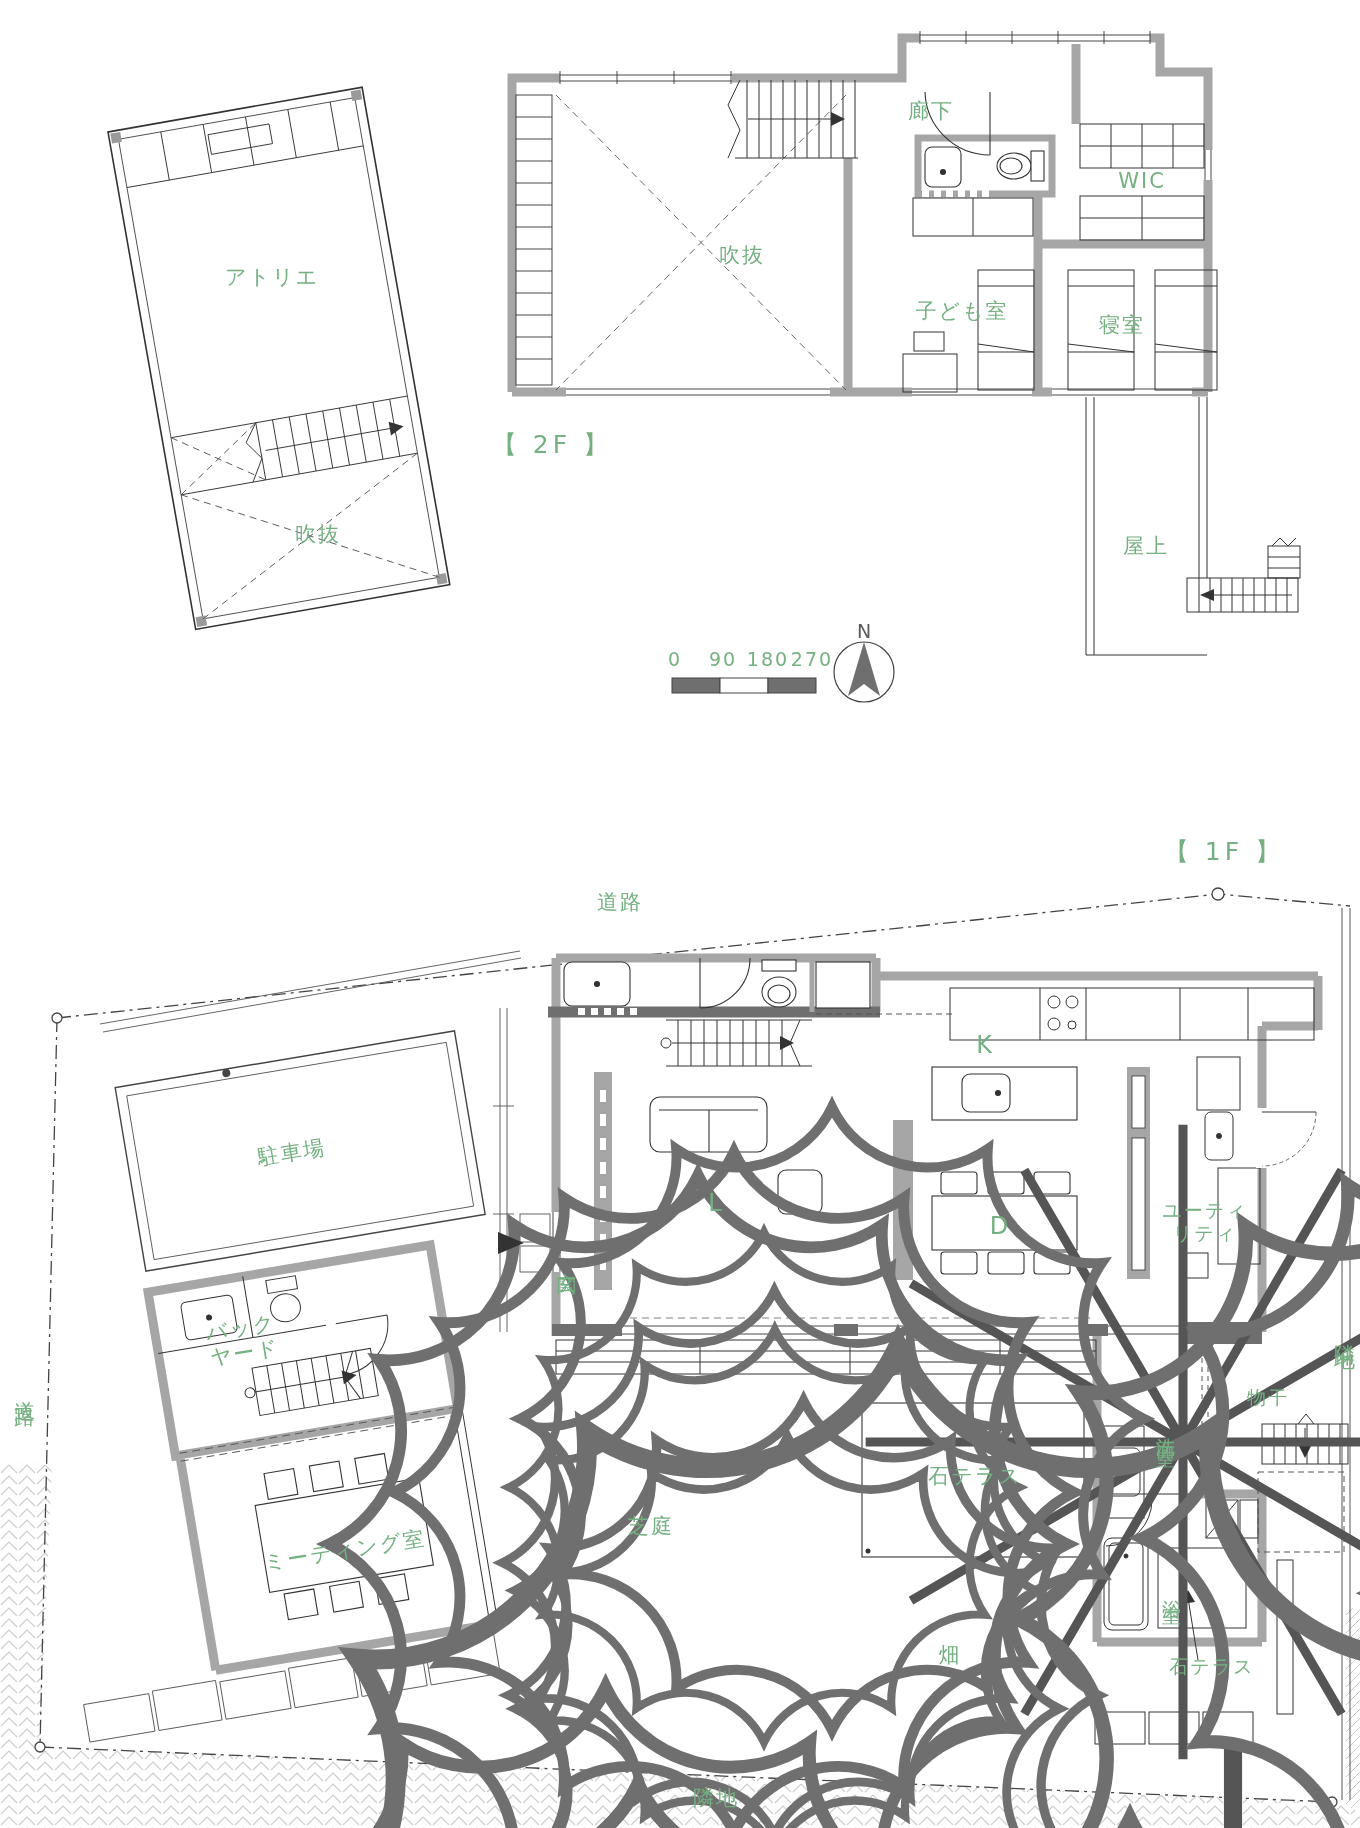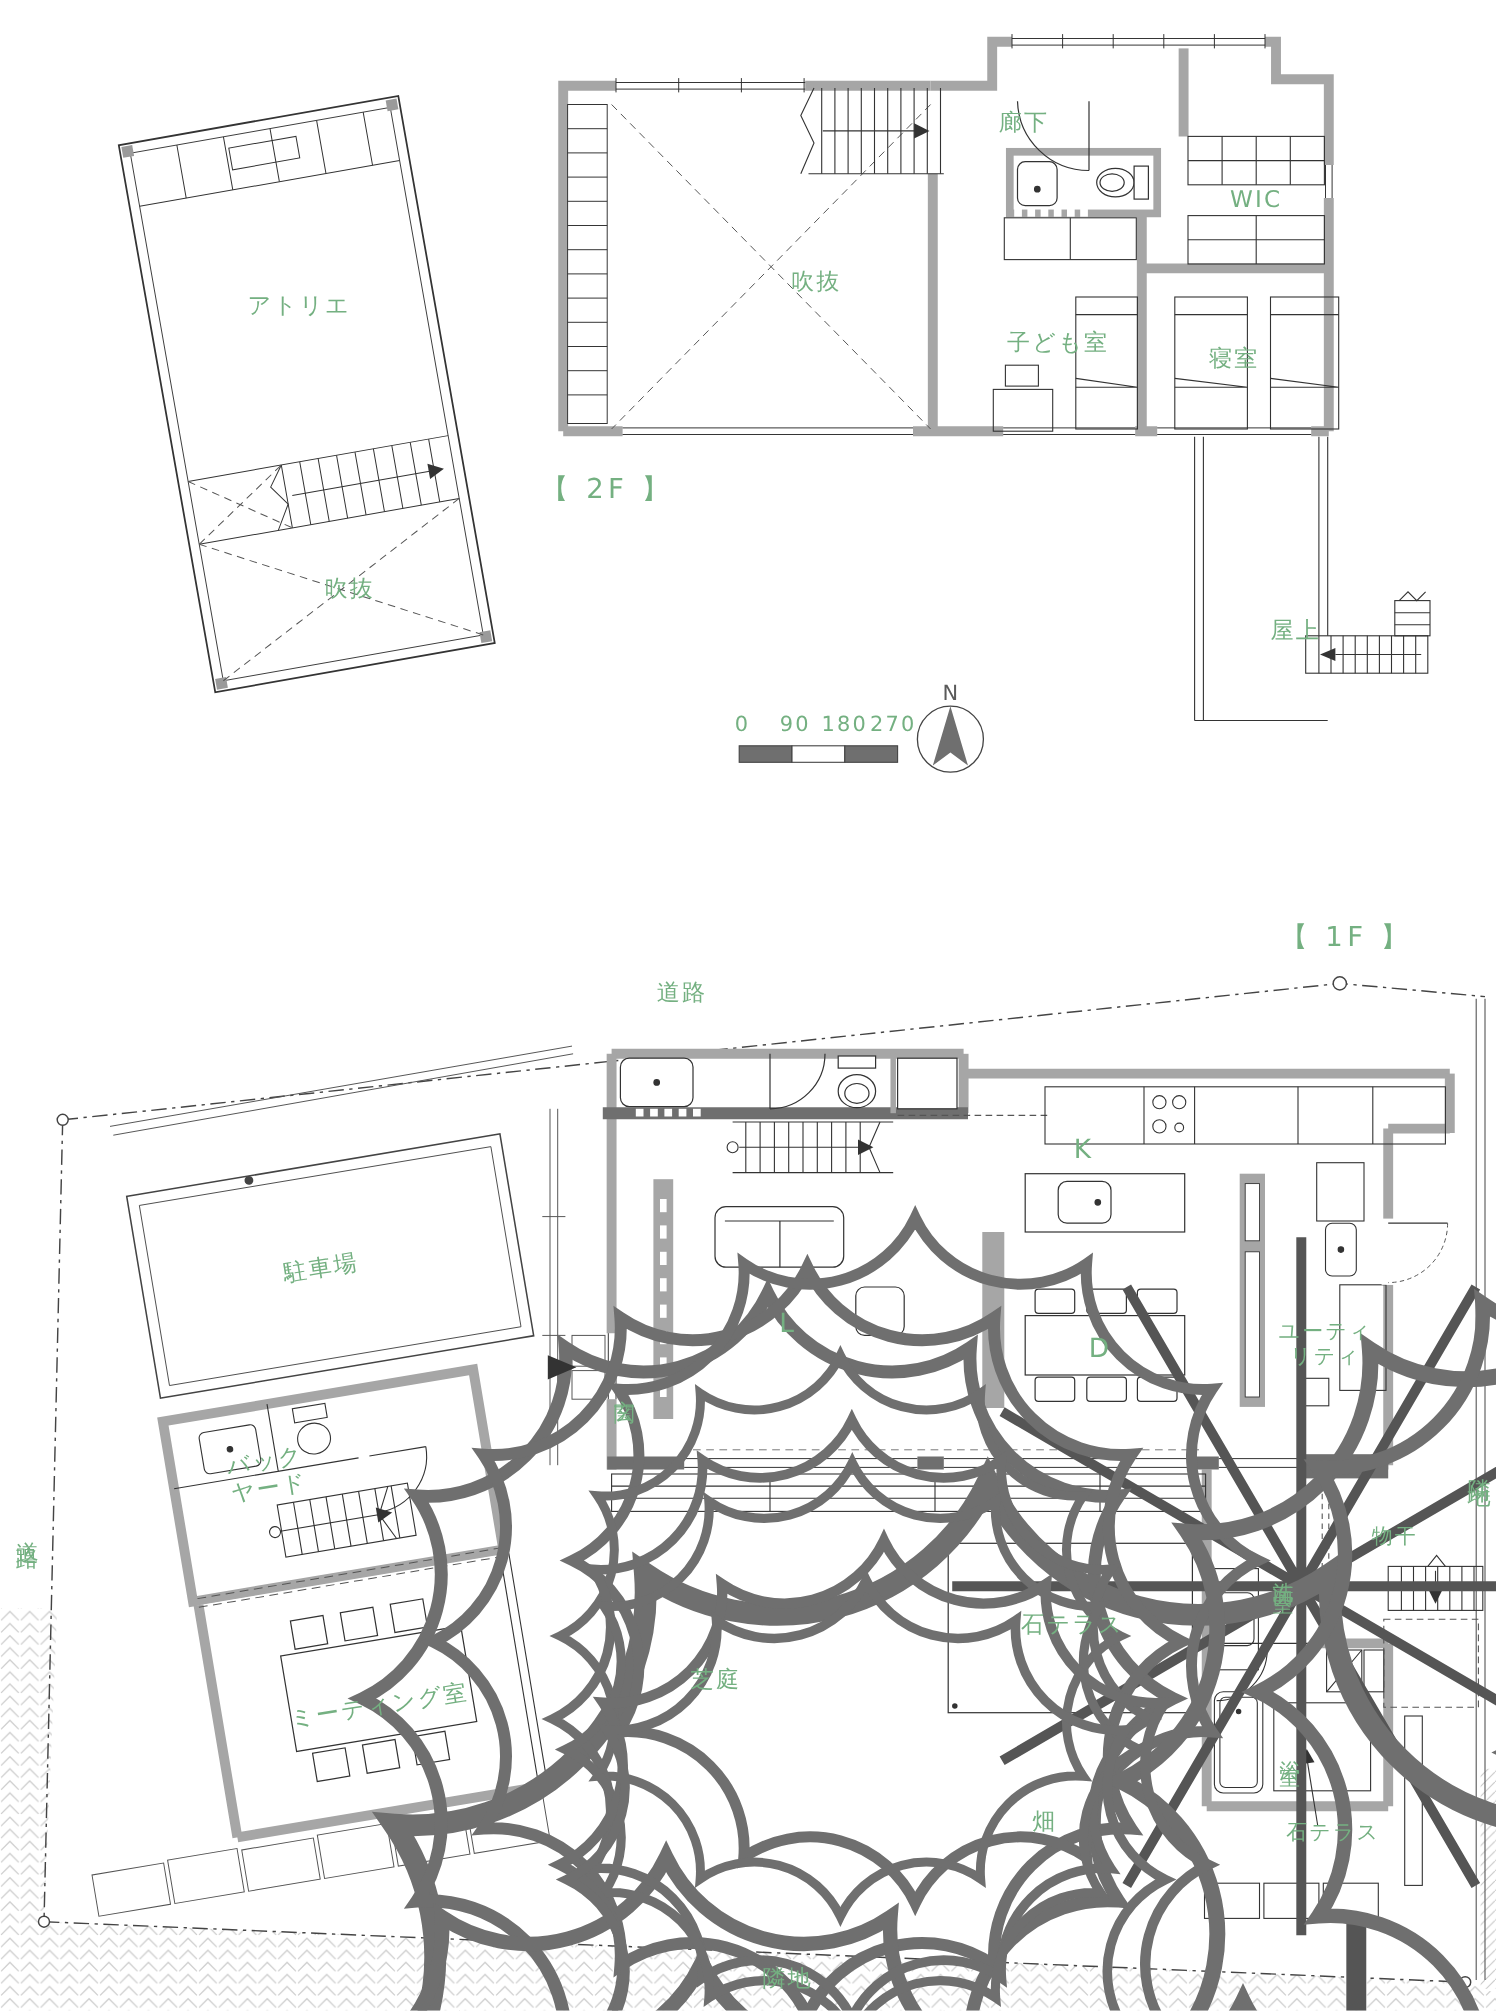--- a/index.html
+++ b/index.html
@@ -453,21 +453,21 @@
   <polygon points="498,1232 498,1254 524,1243" fill="#333"></polygon>
 </svg>
 
 <div class="lbl" style="left:272px;top:278px;">アトリエ</div>
 <div class="lbl" style="left:318px;top:535px;">吹抜</div>
 <div class="lbl" style="left:742px;top:256px;">吹抜</div>
 <div class="lbl" style="left:931px;top:112px;">廊下</div>
 <div class="lbl" style="left:1142px;top:182px;text-align:center;">WIC</div>
 <div class="lbl" style="left:962px;top:312px;">子ども室</div>
 <div class="lbl" style="left:1122px;top:326px;text-align:center;">寝室</div>
-<div class="lbl" style="left:1178px;top:547px;margin-top:27px;">屋上</div>
+<div class="lbl" style="left:1146px;top:547px;">屋上</div>
 <div class="lbl tag" style="left:552px;top:445px;">【 2F 】</div>
 
 <div class="lbl sm" style="left:675px;top:659px;">0</div>
 <div class="lbl sm" style="left:723px;top:659px;">90</div>
 <div class="lbl sm" style="left:768px;top:659px;">180</div>
 <div class="lbl sm" style="left:812px;top:659px;text-align:center;">270</div>
 <div class="lbl dark" style="left:864px;top:631px;">N</div>
 
 <div class="lbl tag" style="left:1224px;top:828px;margin-top:24px;">【 1F 】</div>
 <div class="lbl" style="left:620px;top:903px;">道路</div>

